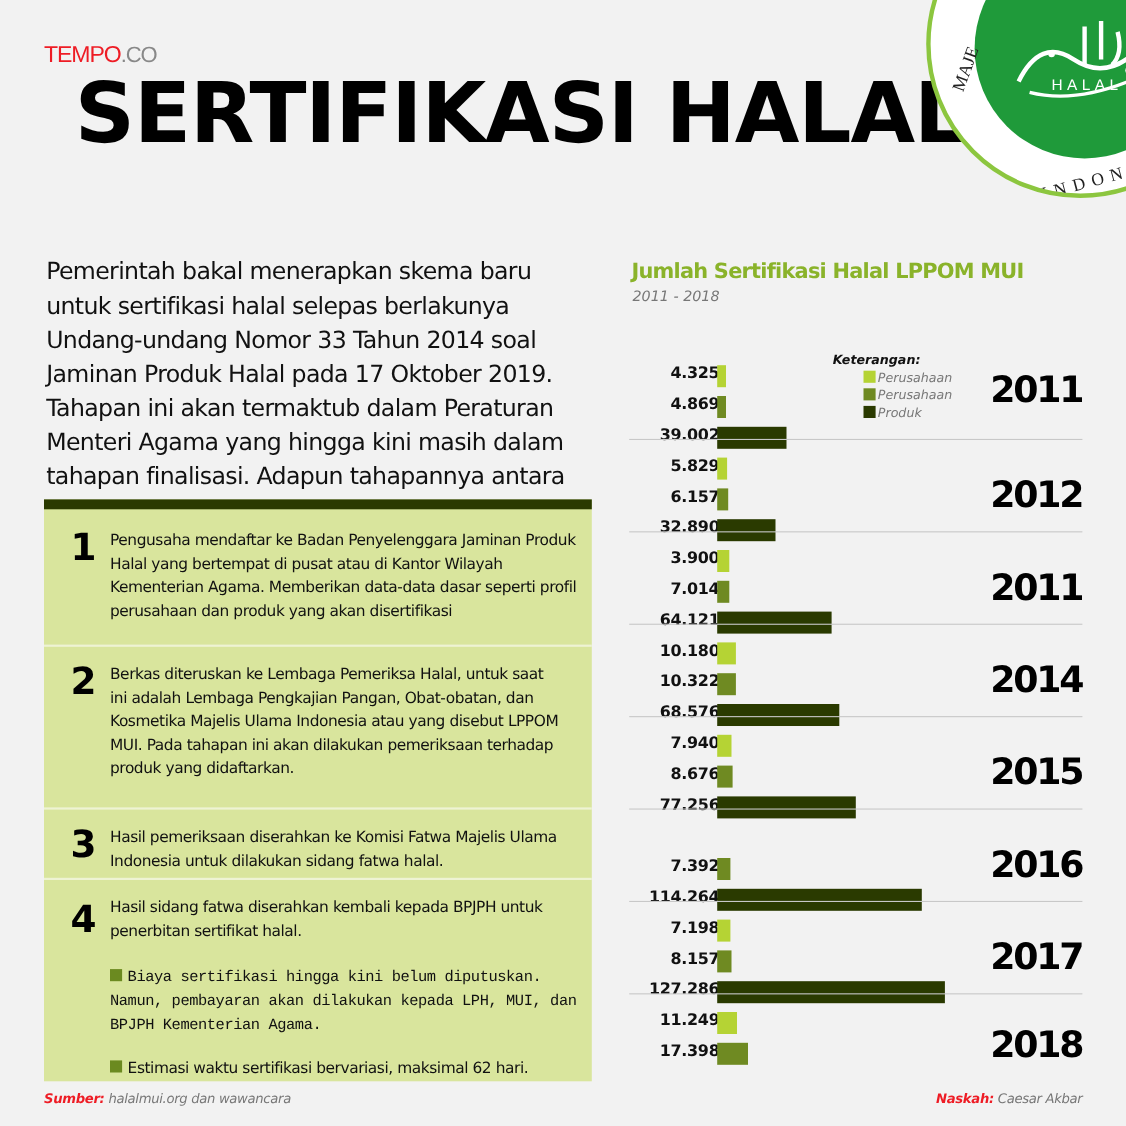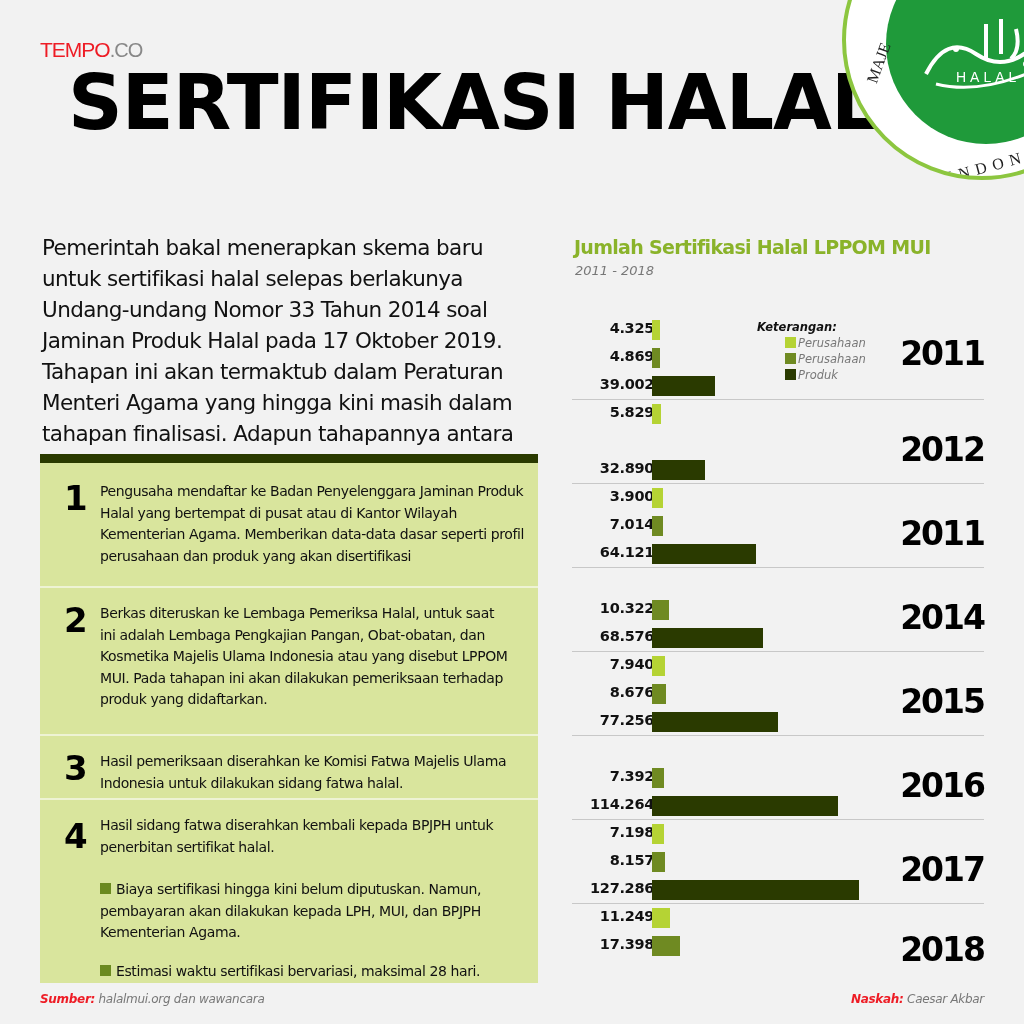--- a/index.html
+++ b/index.html
@@ -37,21 +37,21 @@
   .chart-title { position: absolute; left: 574px; top: 236px; font-family: "DejaVu Sans", sans-serif; font-weight: bold; font-size: 19px; color: #8ab32a; letter-spacing: -0.7px; text-align: center; }
   .chart-sub { position: absolute; left: 575px; top: 263px; font-size: 13px; font-style: italic; color: #777; font-family: "DejaVu Sans", sans-serif; }
 
   .legend { position: absolute; left: 757px; top: 320px; font-family: "DejaVu Sans", sans-serif; font-size: 11.5px; }
   .legend .lt { font-weight: bold; font-style: italic; color: #111; margin-bottom: 1px; }
   .legend .li { font-style: italic; color: #777; line-height: 16px; margin-left: 28px; }
   .legend .sw { display: inline-block; width: 11px; height: 11px; margin-right: 2px; vertical-align: -1px; }
 
   .grp { position: absolute; left: 572px; width: 412px; height: 84px; }
   .grp .sep { position: absolute; left: 0; bottom: 0; width: 412px; height: 1px; background: #c8c8c8; }
-  .row { position: absolute; left: 0; height: 28px; width: 412px; }
+  .row { position: absolute; left: 0; height: 28px; width: 412px; margin-top: 12px; }
   .row .val { position: absolute; right: 330px; top: 4px; font-family: "DejaVu Sans", sans-serif; font-weight: bold; font-size: 14.5px; color: #111; letter-spacing: -0.3px; text-align: right; white-space: nowrap; }
   .row .bar { position: absolute; left: 80px; top: 4px; height: 20px; }
   .grp .year { position: absolute; right: 0; font-family: "DejaVu Sans", sans-serif; font-weight: 900; font-size: 33px; letter-spacing: -2px; color: #000; }
 </style>
 </head>
 <body>
 
 <div class="brand"><span class="b1">TEMPO</span><span class="b2">.CO</span></div>
 
 <h1 class="title">
@@ -89,22 +89,22 @@
 
   <div class="step" style="top:284px;">
     <span class="num" style="top:4px;">3</span>
     <p class="txt" style="top:4px;">Hasil pemeriksaan diserahkan ke Komisi Fatwa Majelis Ulama Indonesia untuk dilakukan sidang fatwa halal.</p>
   </div>
   <div class="divider-light" style="top:335px;"></div>
 
   <div class="step" style="top:346px;">
     <span class="num" style="top:10px;">4</span>
     <p class="txt" style="top:6px; width:400px;">Hasil sidang fatwa diserahkan kembali kepada BPJPH untuk penerbitan sertifikat halal.</p>
-    <p class="txt" style="top:70px;"><span class="bullet"></span><span>Biaya sertifikasi hingga kini belum diputuskan. Namun, pembayaran akan dilakukan kepada LPH, MUI, dan BPJPH Kementerian Agama.</span></p>
-    <p class="txt" style="top:152px;"><span class="bullet"></span><span>Estimasi waktu sertifikasi bervariasi, maksimal 28 hari.</span></p>
+    <p class="txt" style="top:70px;font-family:Liberation Mono, monospace;"><span class="bullet"></span><span>Biaya sertifikasi hingga kini belum diputuskan. Namun, pembayaran akan dilakukan kepada LPH, MUI, dan BPJPH Kementerian Agama.</span></p>
+    <p class="txt" style="top:152px;"><span class="bullet"></span><span>Estimasi waktu sertifikasi bervariasi, maksimal 62 hari.</span></p>
   </div>
 </div>
 
 <div class="source"><span class="lbl">Sumber:</span> <span>halalmui.org dan wawancara</span></div>
 <div class="credit"><span class="lbl">Naskah:</span> <span>Caesar Akbar</span></div>
 
 <div class="chart-title">Jumlah Sertifikasi Halal LPPOM MUI</div>
 <div class="chart-sub">2011 - 2018</div>
 
 <div class="legend">
@@ -129,20 +129,24 @@
         <span class="bar" style="background: rgb(42, 58, 0); width: 63px;"></span>
       </div>
       <span class="year" style="top: 18px;">2011</span>
       <div class="sep"></div>
     </div>
     <div class="grp" style="top: 400px;">
       <div class="row" style="top: 0px;">
         <span class="val">5.829</span>
         <span class="bar" style="background: rgb(181, 211, 52); width: 9px;"></span>
       </div>
+      <div class="row" style="top: 28px;">
+        <span class="val">6.157</span>
+        <span class="bar" style="background: rgb(111, 138, 34); width: 10px;"></span>
+      </div>
       <div class="row" style="top: 56px;">
         <span class="val">32.890</span>
         <span class="bar" style="background: rgb(42, 58, 0); width: 53px;"></span>
       </div>
       <span class="year" style="top: 30px;">2012</span>
       <div class="sep"></div>
     </div>
     <div class="grp" style="top: 484px;">
       <div class="row" style="top: 0px;">
         <span class="val">3.900</span>
@@ -153,20 +157,24 @@
         <span class="bar" style="background: rgb(111, 138, 34); width: 11px;"></span>
       </div>
       <div class="row" style="top: 56px;">
         <span class="val">64.121</span>
         <span class="bar" style="background: rgb(42, 58, 0); width: 104px;"></span>
       </div>
       <span class="year" style="top: 30px;">2011</span>
       <div class="sep"></div>
     </div>
     <div class="grp" style="top: 568px;">
+      <div class="row" style="top: 0px;">
+        <span class="val">10.180</span>
+        <span class="bar" style="background: rgb(181, 211, 52); width: 17px;"></span>
+      </div>
       <div class="row" style="top: 28px;">
         <span class="val">10.322</span>
         <span class="bar" style="background: rgb(111, 138, 34); width: 17px;"></span>
       </div>
       <div class="row" style="top: 56px;">
         <span class="val">68.576</span>
         <span class="bar" style="background: rgb(42, 58, 0); width: 111px;"></span>
       </div>
       <span class="year" style="top: 30px;">2014</span>
       <div class="sep"></div>

